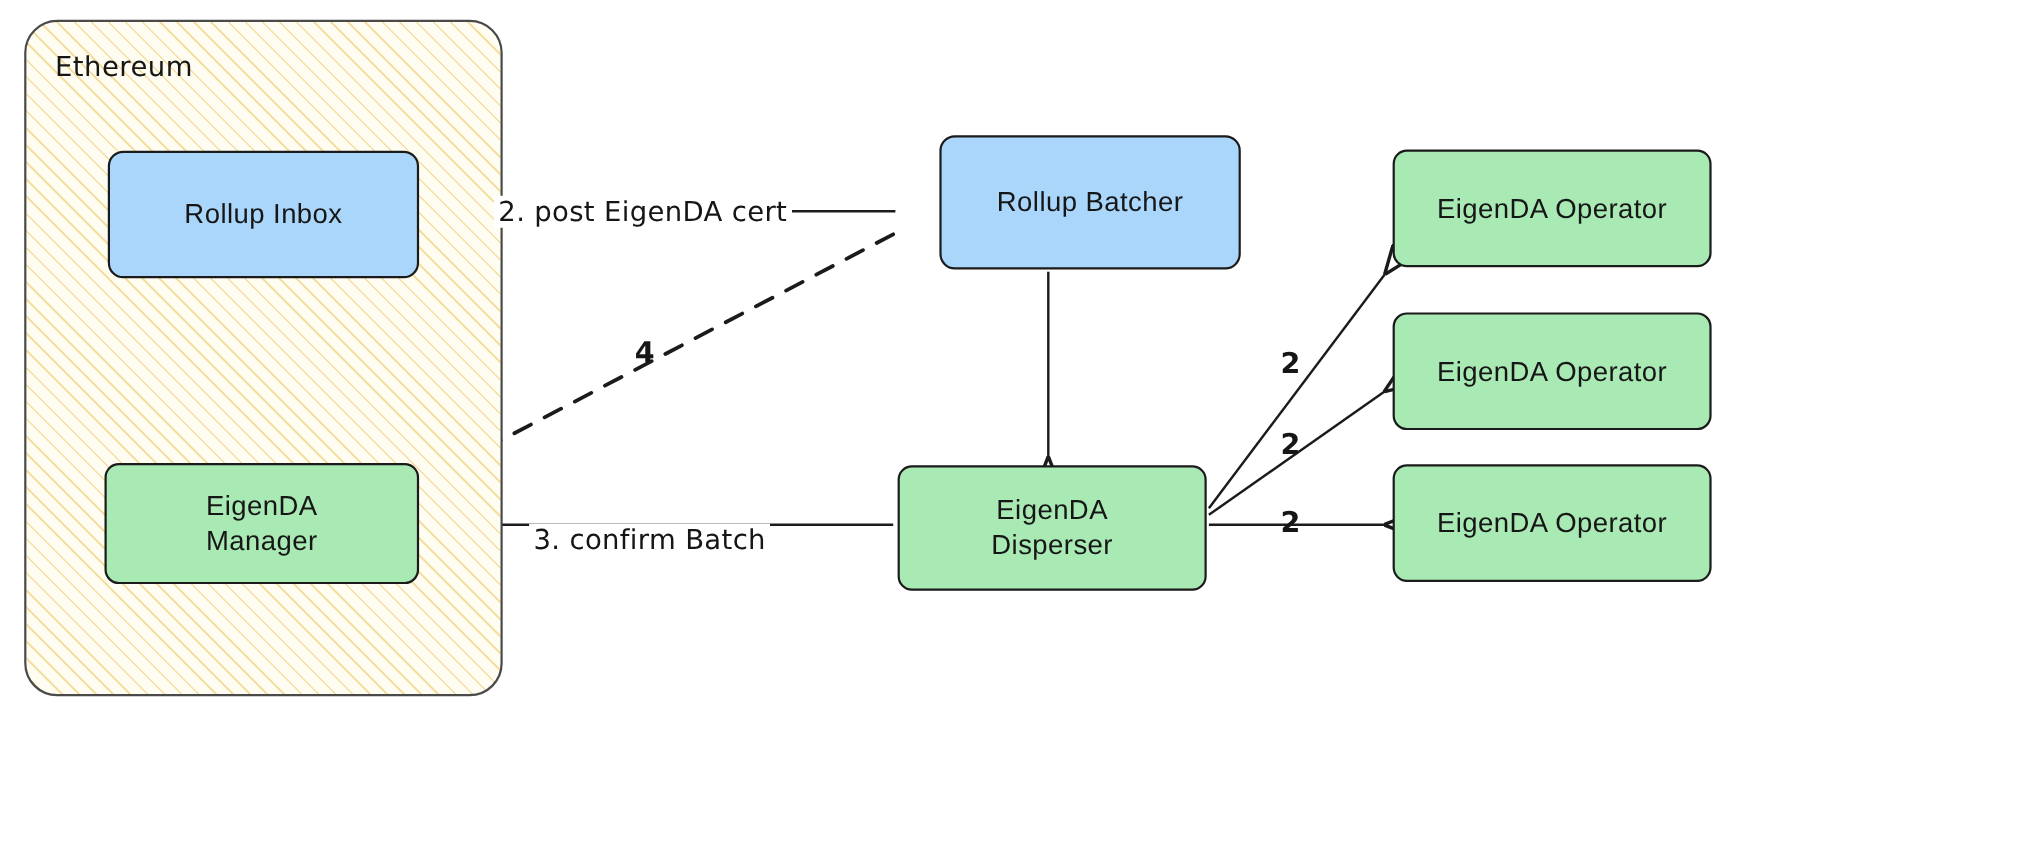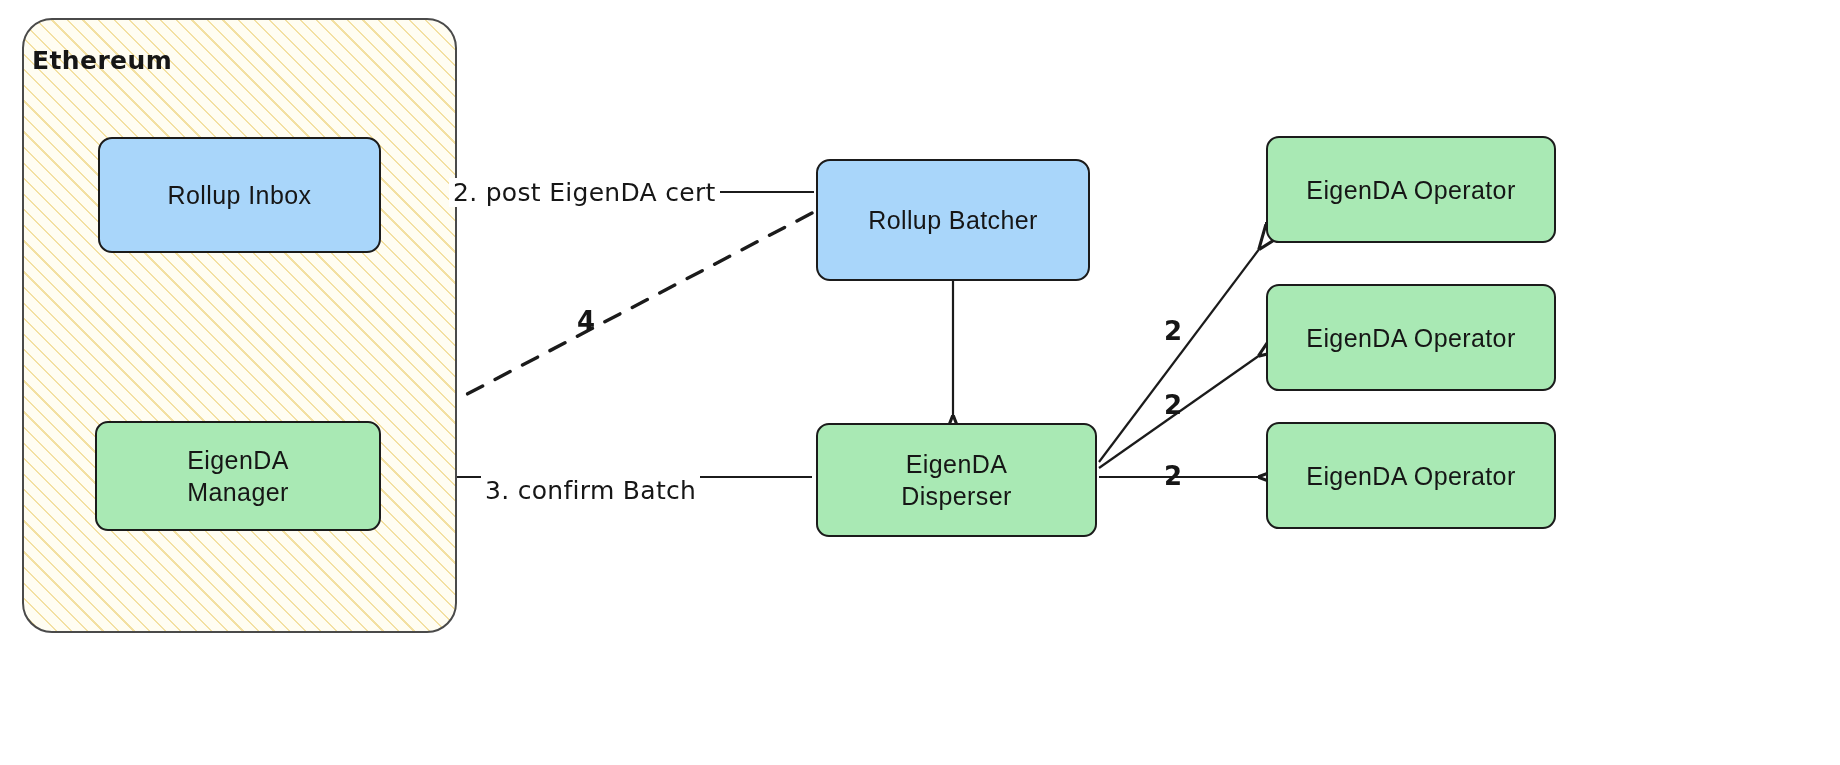--- a/index.html
+++ b/index.html
@@ -81,21 +81,21 @@
     background: transparent;
     padding: 0;
   }
 </style>
 </head>
 <body>
 
 <div id="stage">
 
   <div class="group-box" id="group-ethereum" style="left: 22px; top: 18px; width: 435px; height: 615px;"></div>
-  <div class="group-label" id="group-ethereum-label" style="left: 32px; top: 46px; font-weight: bold;">Ethereum</div>
+  <div class="group-label" id="group-ethereum-label" style="left: 50px; top: 46px;">Ethereum</div>
 
   <svg class="layer" viewBox="0 0 1840 765">
     <defs>
       <marker id="ah" markerWidth="16" markerHeight="16" refX="1" refY="5" orient="auto" markerUnits="strokeWidth">
         <path d="M 13,0 L 0,5 L 13,10" fill="none" stroke="#1b1b1b" stroke-width="1.4" stroke-linecap="round"></path>
       </marker>
     </defs>
 
     <g>
       <path d="M 953,247 L 953,417" fill="none" stroke="#1b1b1b" stroke-width="2.2" marker-end="url(#ah)"></path>
@@ -121,21 +121,21 @@
       <path d="M 1099,468 L 1260,355" fill="none" stroke="#1b1b1b" stroke-width="2.2" marker-end="url(#ah)"></path>
     </g>
 
     <g>
       <path d="M 1099,477 L 1260,477" fill="none" stroke="#1b1b1b" stroke-width="2.2" marker-end="url(#ah)"></path>
     </g>
   </svg>
 
   <div class="node blue" id="node-rollup-inbox" style="left: 98px; top: 137px; width: 283px; height: 116px;">Rollup Inbox</div>
   <div class="node green" id="node-eigenda-manager" style="left: 95px; top: 421px; width: 286px; height: 110px;">EigenDA<br>Manager</div>
-  <div class="node blue" id="node-rollup-batcher" style="left: 816px; top: 123px; width: 274px; height: 122px; margin-top: 36px;">Rollup Batcher</div>
+  <div class="node blue" id="node-rollup-batcher" style="left: 854px; top: 123px; width: 274px; height: 122px;">Rollup Batcher</div>
   <div class="node green" id="node-eigenda-disperser" style="left: 816px; top: 423px; width: 281px; height: 114px;">EigenDA<br>Disperser</div>
   <div class="node green" id="node-eigenda-operator-1" style="left: 1266px; top: 136px; width: 290px; height: 107px;">EigenDA Operator</div>
   <div class="node green" id="node-eigenda-operator-2" style="left: 1266px; top: 284px; width: 290px; height: 107px;">EigenDA Operator</div>
   <div class="node green" id="node-eigenda-operator-3" style="left: 1266px; top: 422px; width: 290px; height: 107px;">EigenDA Operator</div>
 
   <div class="edge-label num" id="lbl-edge-2a" style="left: 1164px; top: 316px;">2</div>
   <div class="edge-label num" id="lbl-edge-2b" style="left: 1164px; top: 390px;">2</div>
   <div class="edge-label num" id="lbl-edge-2c" style="left: 1164px; top: 461px;">2</div>
   <div class="edge-label" id="lbl-edge-3" style="left: 481px; top: 476px;">3. confirm Batch</div>
   <div class="edge-label num" id="lbl-edge-4" style="left: 577px; top: 306px;">4</div>

